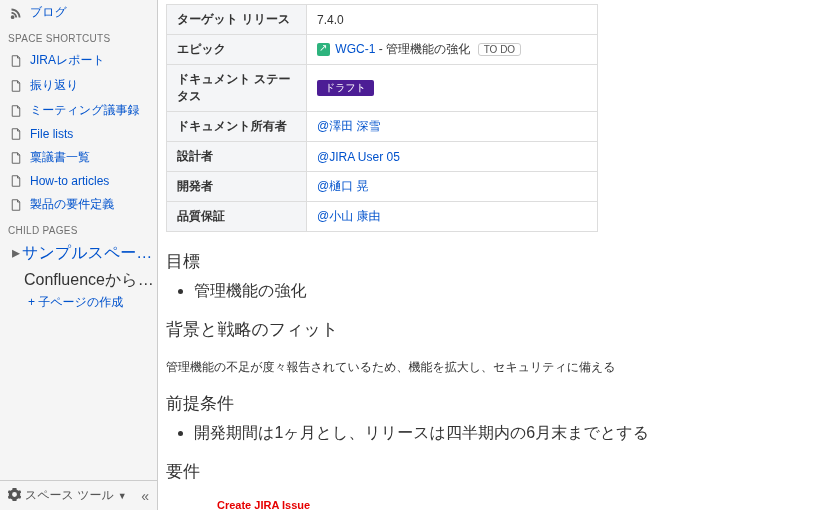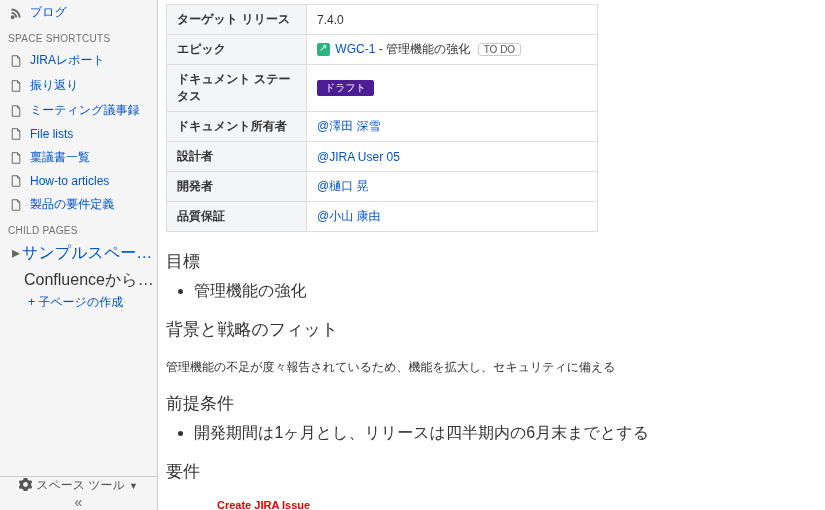--- a/index.html
+++ b/index.html
@@ -6,21 +6,21 @@
 body { font-family: Arial, "Hiragino Sans", Meiryo, sans-serif; font-size: 13px; color: #333; display: flex; width: 825px; height: 510px; overflow: hidden; }
 .sidebar { width: 158px; background: #f5f5f5; border-right: 1px solid #ccc; position: relative; display: flex; flex-direction: column; }
 .sidebar-scroll { flex: 1; overflow: hidden; }
 .sb-item { display: flex; align-items: center; padding: 4px 8px; cursor: pointer; color: #0052cc; font-size: 12px; }
 .sb-item .icon { width: 16px; display: inline-flex; justify-content: center; margin-right: 6px; color: #666; }
 .sb-section { color: #707070; font-size: 10px; font-weight: normal; letter-spacing: 0.3px; padding: 8px 8px 4px; }
 .sb-tree { padding-left: 8px; }
 .sb-tree-item { font-size: 16px; padding: 3px 0 3px 4px; color: #0052cc; cursor: pointer; white-space: nowrap; overflow: hidden; text-overflow: ellipsis; }
 .sb-tree-child { padding-left: 16px; color: #333; }
 .sb-tree-add { padding-left: 20px; color: #0052cc; cursor: pointer; font-size: 12px; }
-.sb-footer { border-top: 1px solid #ccc; display: flex; align-items: center; justify-content: space-between; padding: 0 8px; font-size: 12px; color: #555; flex-direction: column; }
+.sb-footer { border-top: 1px solid #ccc; display: flex; align-items: center; justify-content: space-between; padding: 6px 8px; font-size: 12px; color: #555; }
 .sb-footer-left { display: flex; align-items: center; gap: 4px; cursor: pointer; }
 .collapse-btn { cursor: pointer; font-size: 14px; color: #666; }
 .main { flex: 1; padding: 4px 28px 0 8px; overflow: auto; }
 table.meta { border-collapse: collapse; width: 432px; margin-bottom: 18px; }
 table.meta th, table.meta td { border: 1px solid #ddd; padding: 6px 10px; font-size: 12px; text-align: left; vertical-align: middle; }
 table.meta th { background: #f4f5f7; font-weight: bold; width: 140px; color: #333; }
 .link { color: #0052cc; text-decoration: none; cursor: pointer; }
 .issue-icon { display: inline-block; width: 13px; height: 13px; background: #2db37d; border-radius: 2px; vertical-align: text-bottom; margin-right: 2px; position: relative; }
 .issue-icon::after { content: "↗"; color: #fff; font-size: 10px; position: absolute; top: -1px; left: 2px; }
 .lozenge { display: inline-block; border: 1px solid #ccc; border-radius: 3px; padding: 0 5px; font-size: 10px; color: #555; margin-left: 4px; vertical-align: middle; }

